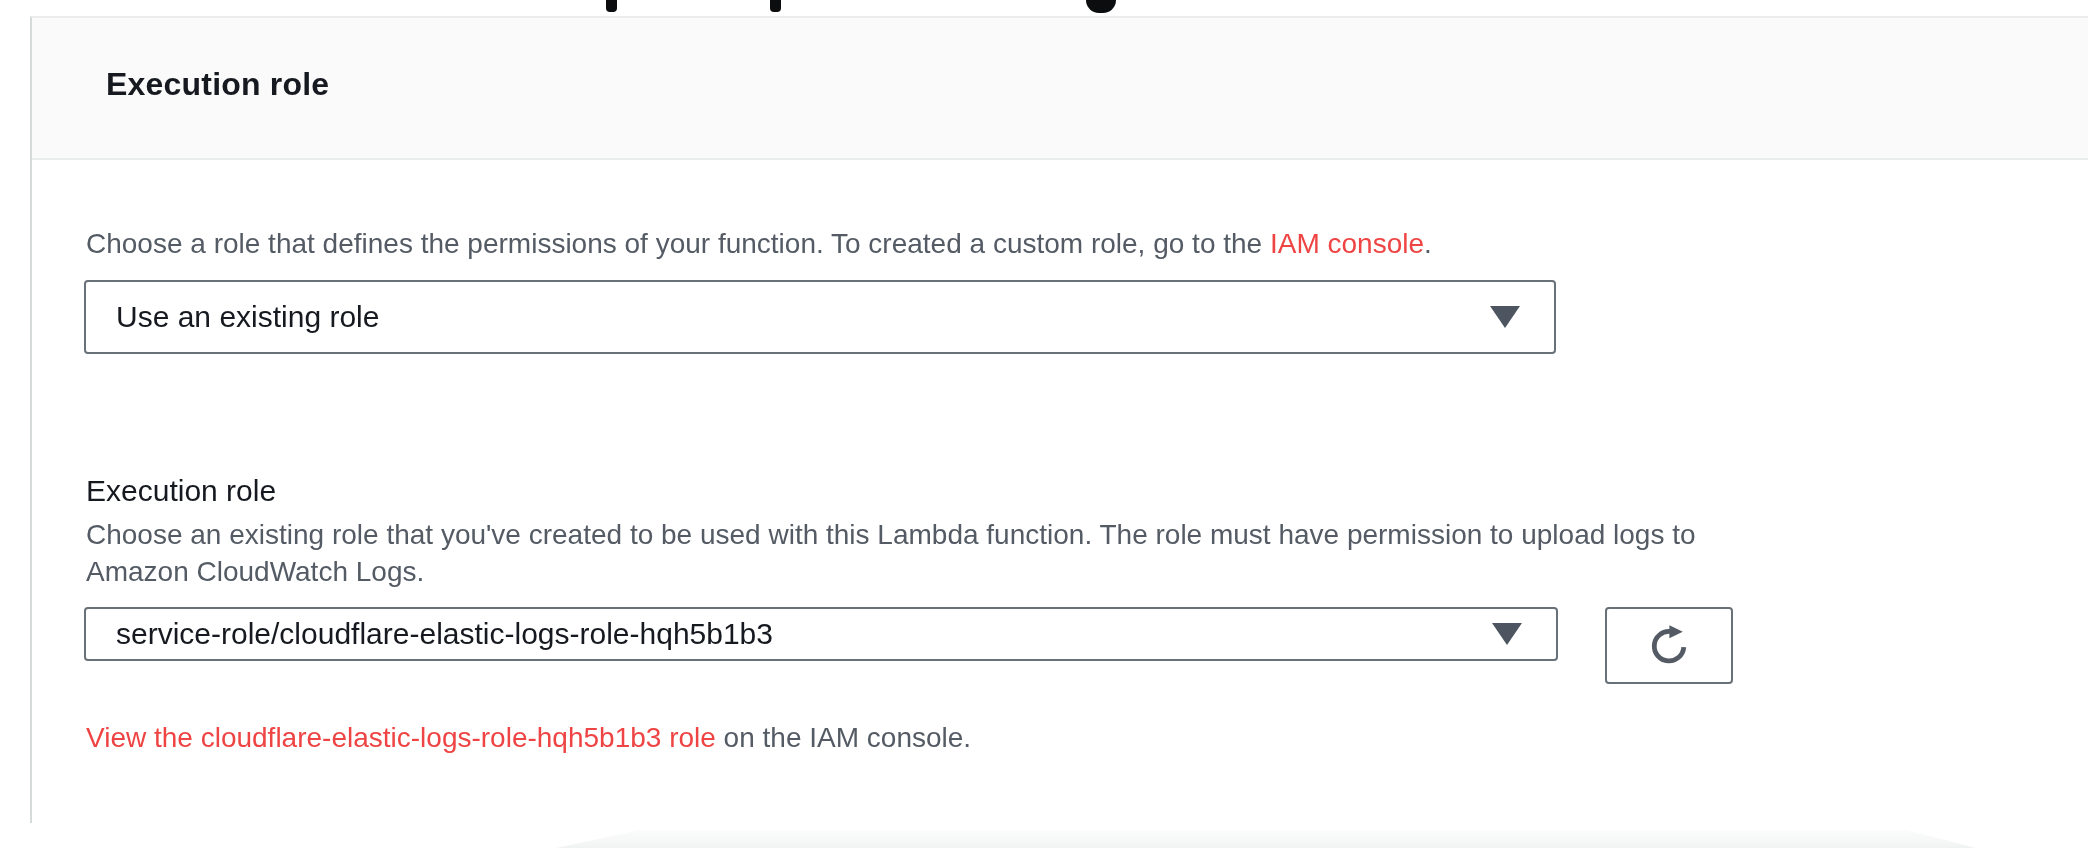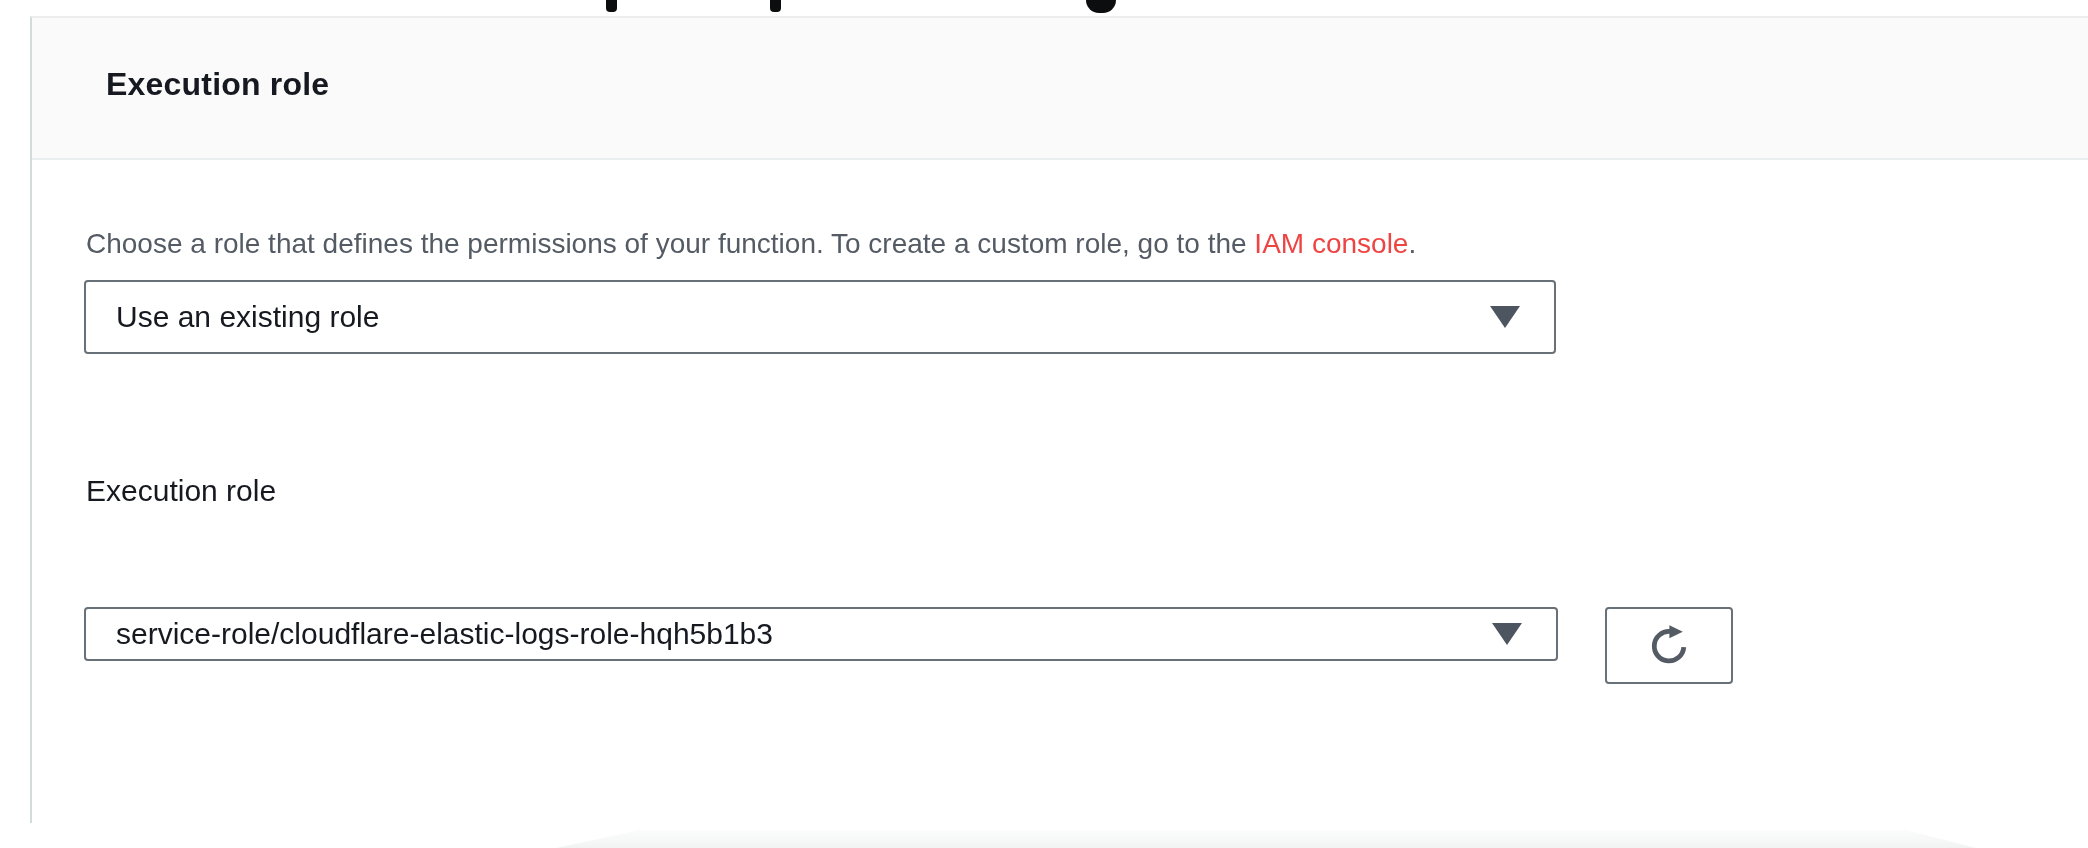--- a/index.html
+++ b/index.html
@@ -157,41 +157,43 @@
   </div>
 
   <section class="panel">
 
     <header class="panel-header">
       <h2>Execution role</h2>
     </header>
 
     <div class="panel-body">
 
-      <p class="intro"><span>Choose a role that defines the permissions of your function. To create a custom role, go to the </span><a class="link">IAM console</a><span>.</span></p>
+      <p class="intro"><span>Choose a role that defines the permissions of your function. To created a custom role, go to the </span><a class="link">IAM console</a><span>.</span></p>
 
       <div class="select select-role-type">
         <span class="select-value">Use an existing role</span>
         <span class="caret"></span>
       </div>
 
       <div class="field-label">Execution role</div>
 
+      <div class="field-desc"><span>Choose an existing role that you've created to be used with this Lambda function. The role must have permission to upload logs to</span><br><span>Amazon CloudWatch Logs.</span></div>
 
       <div class="select select-existing">
         <span class="select-value">service-role/cloudflare-elastic-logs-role-hqh5b1b3</span>
         <span class="caret"></span>
       </div>
 
       <button class="refresh-btn">
         <svg width="46" height="46" viewBox="0 0 24 24">
           <path d="M12.6 4.4 A 7.7 7.7 0 1 0 19.7 12.6" fill="none" stroke="#545b64" stroke-width="2.5"></path>
           <path d="M12.2 1.2 L19.2 4.6 L12.2 8.0 Z" fill="#545b64"></path>
         </svg>
       </button>
 
+      <p class="view-link-line"><a class="link">View the cloudflare-elastic-logs-role-hqh5b1b3 role</a><span> on the IAM console.</span></p>
 
     </div>
   </section>
 
   <div class="bottom-shadow"></div>
 
 </div>
 
 </body></html>

